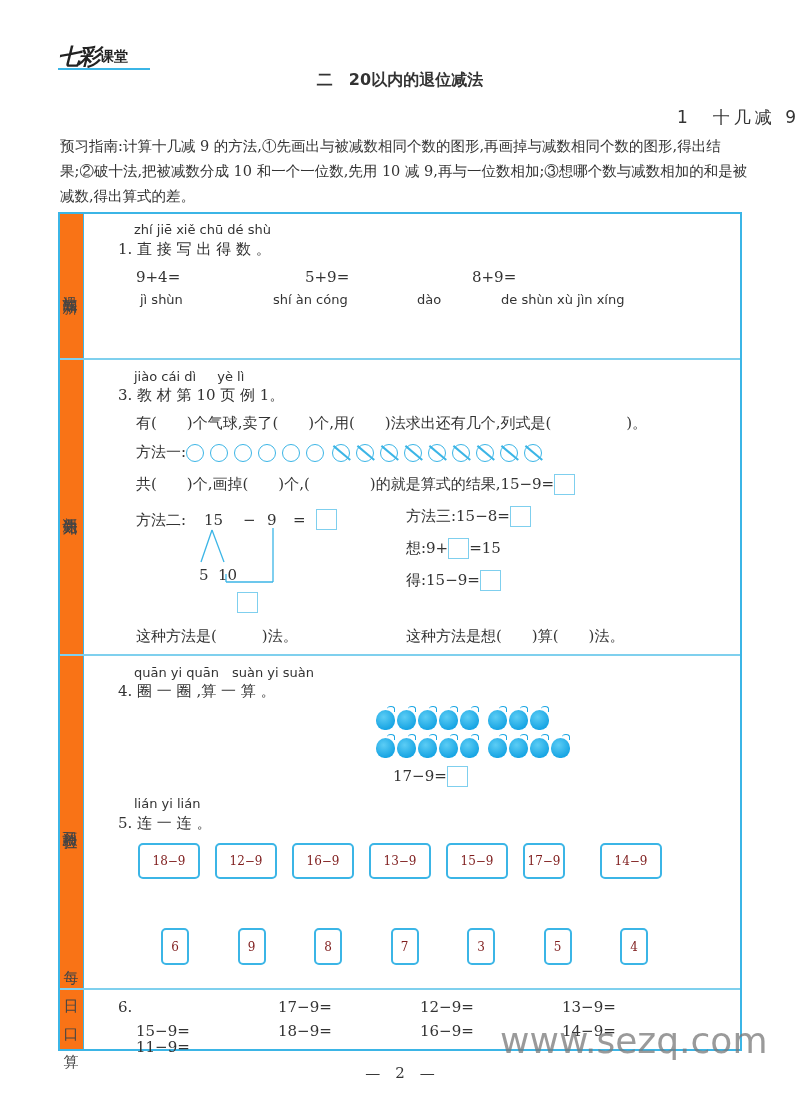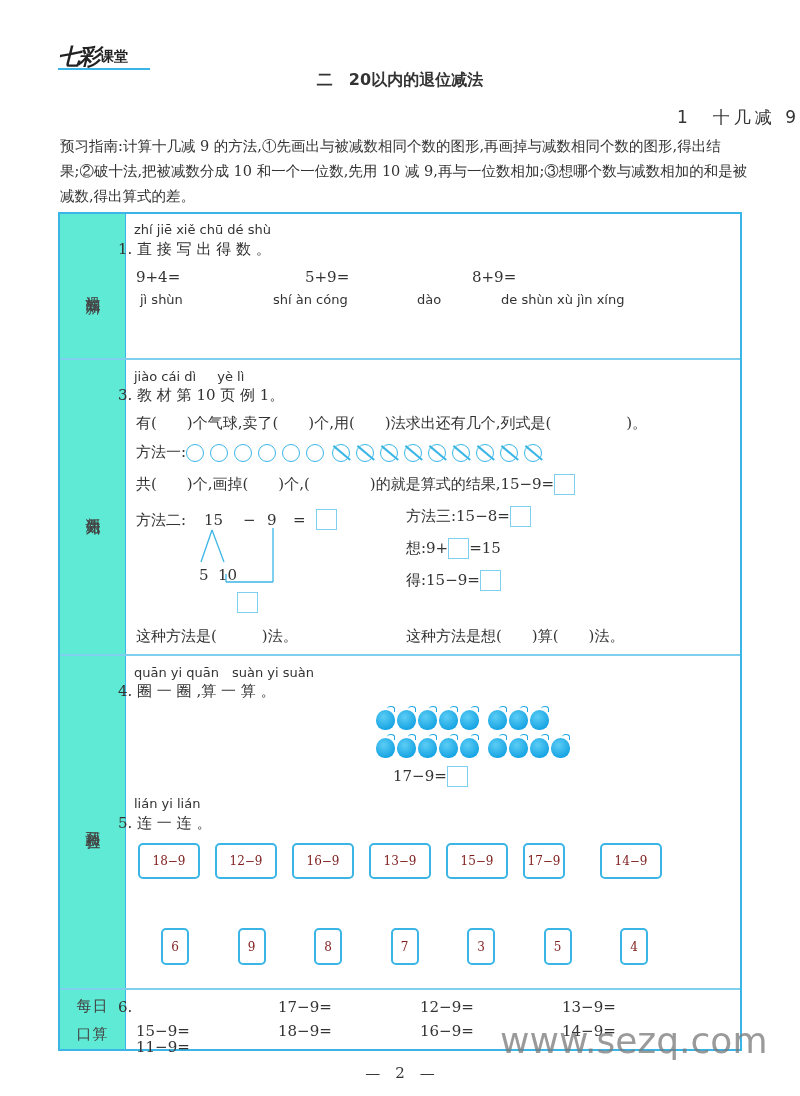--- a/index.html
+++ b/index.html
@@ -11,21 +11,21 @@
   .logo .small { position: absolute; left: 42px; top: 4px; font-size: 14px; font-weight: bold; color: #222; font-family: "DejaVu Sans", sans-serif; }
   .logo .line { position: absolute; left: 0; top: 24px; width: 92px; height: 2px; background: #3bb5e6; }
 
   .chapter-title { position: absolute; left: 0; width: 800px; top: 70px; text-align: center; font-size: 16px; font-weight: bold; color: #333; font-family: "DejaVu Sans", sans-serif; }
   .lesson-title { position: absolute; left: 0; width: 800px; top: 106px; text-align: right; font-size: 17px; color: #333; letter-spacing: 4px; font-family: "DejaVu Sans", sans-serif; }
   .guide { position: absolute; left: 60px; top: 134px; width: 690px; font-size: 14.5px; line-height: 25px; color: #333; }
 
   .table { position: absolute; left: 58px; top: 212px; width: 684px; height: 839px; border: 2px solid #3bb5e6; }
   .row { position: absolute; left: 0; width: 680px; border-bottom: 2px solid #7fd0ee; }
   .row:last-child { border-bottom: none; }
-  .side { position: absolute; left: 0; top: 0; bottom: 0; width: 66px; background: #5eead4; border-right: 1px solid #3bb5e6; display: flex; align-items: center; justify-content: center; }
+  .side { position: absolute; left: 0; top: 0; bottom: 0; width: 24px; background: #f97316; border-right: 1px solid #3bb5e6; display: flex; align-items: center; }
   .side span { writing-mode: vertical-rl; text-orientation: upright; font-size: 15px; color: #444; letter-spacing: 1px; }
   .side.two span { writing-mode: horizontal-tb; width: 36px; text-align: center; line-height: 28px; }
   .content { position: absolute; left: 46px; top: 0; right: 0; bottom: 0; }
 
   .abs { position: absolute; white-space: nowrap; }
   .pinyin { font-family: "DejaVu Sans", sans-serif; font-size: 13px; color: #333; }
   .q { font-size: 15px; color: #333; }
   .t { font-size: 15px; color: #333; }
 
   .box { display: inline-block; width: 21px; height: 21px; border: 1.5px solid #7fcfee; vertical-align: middle; }

